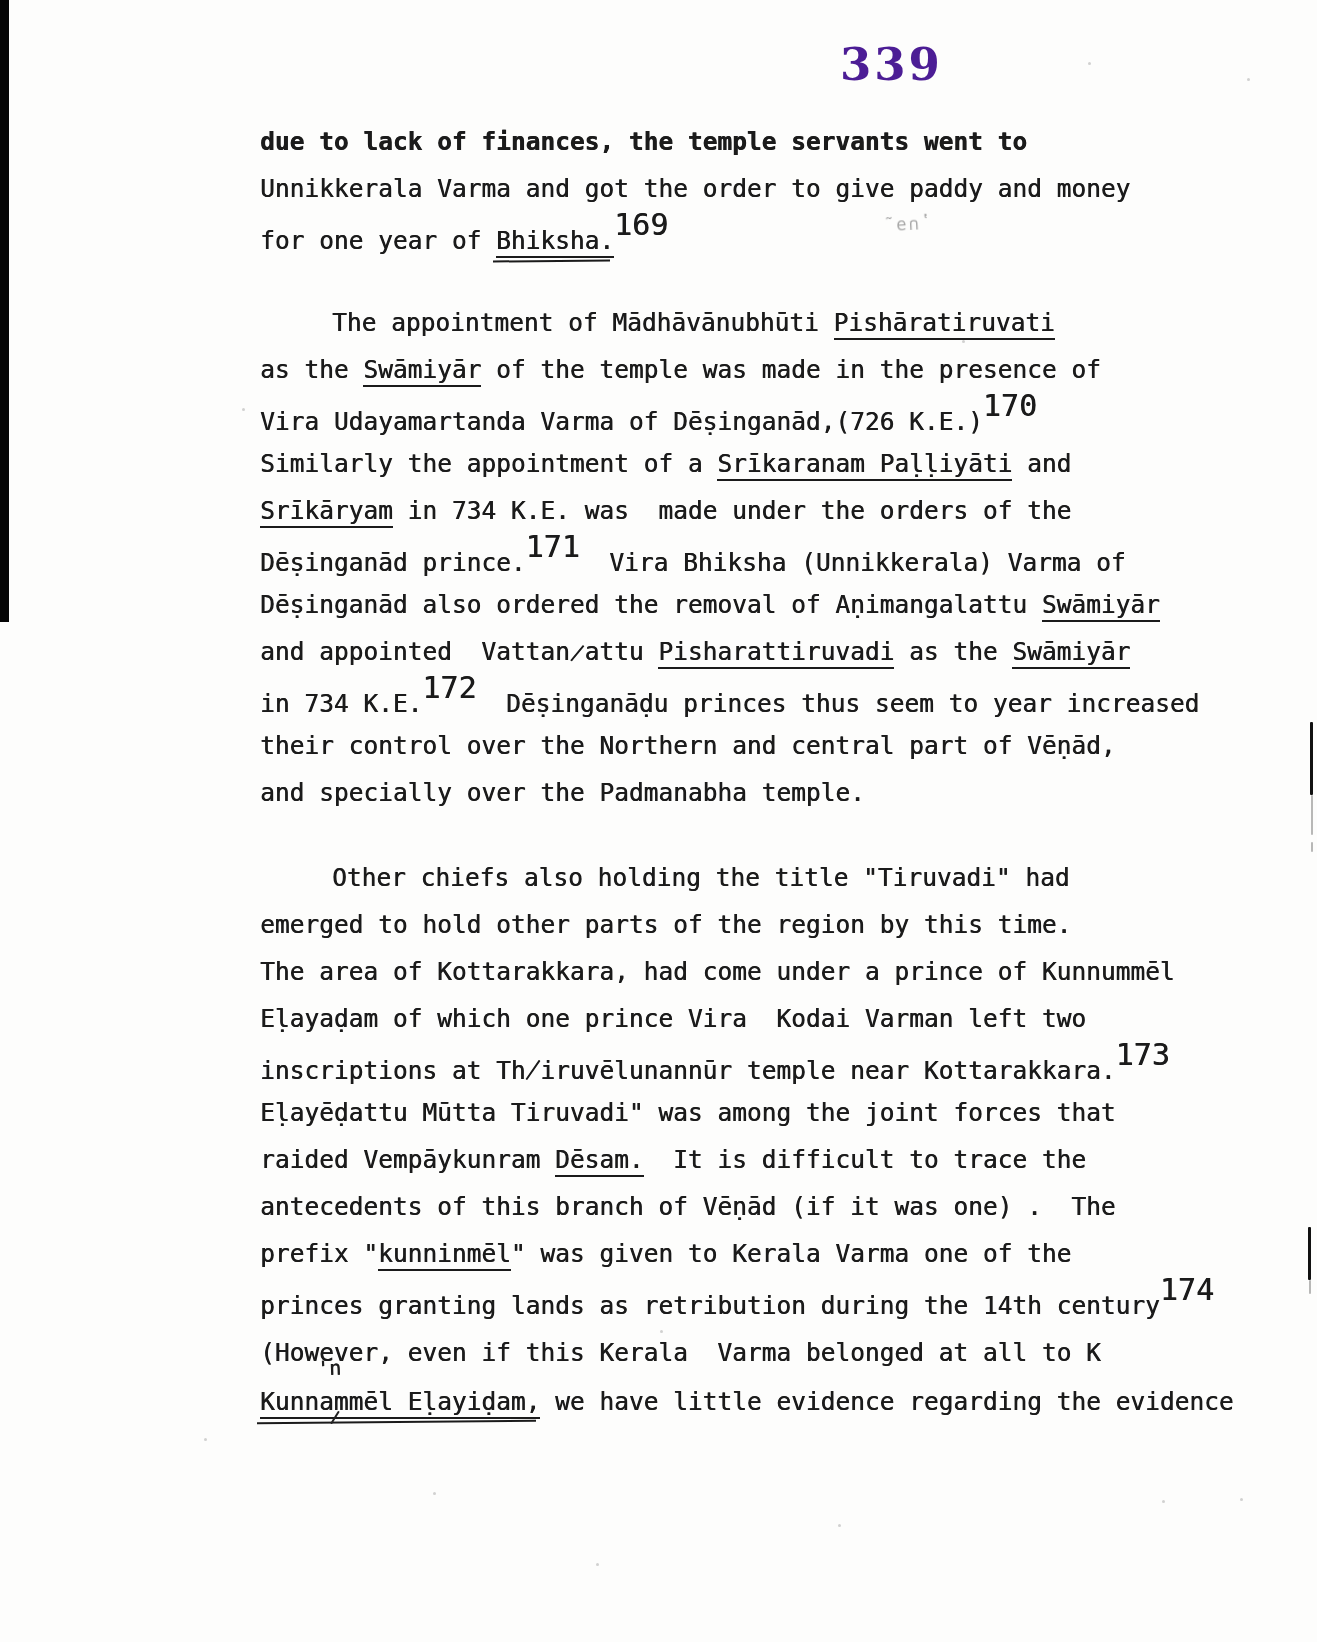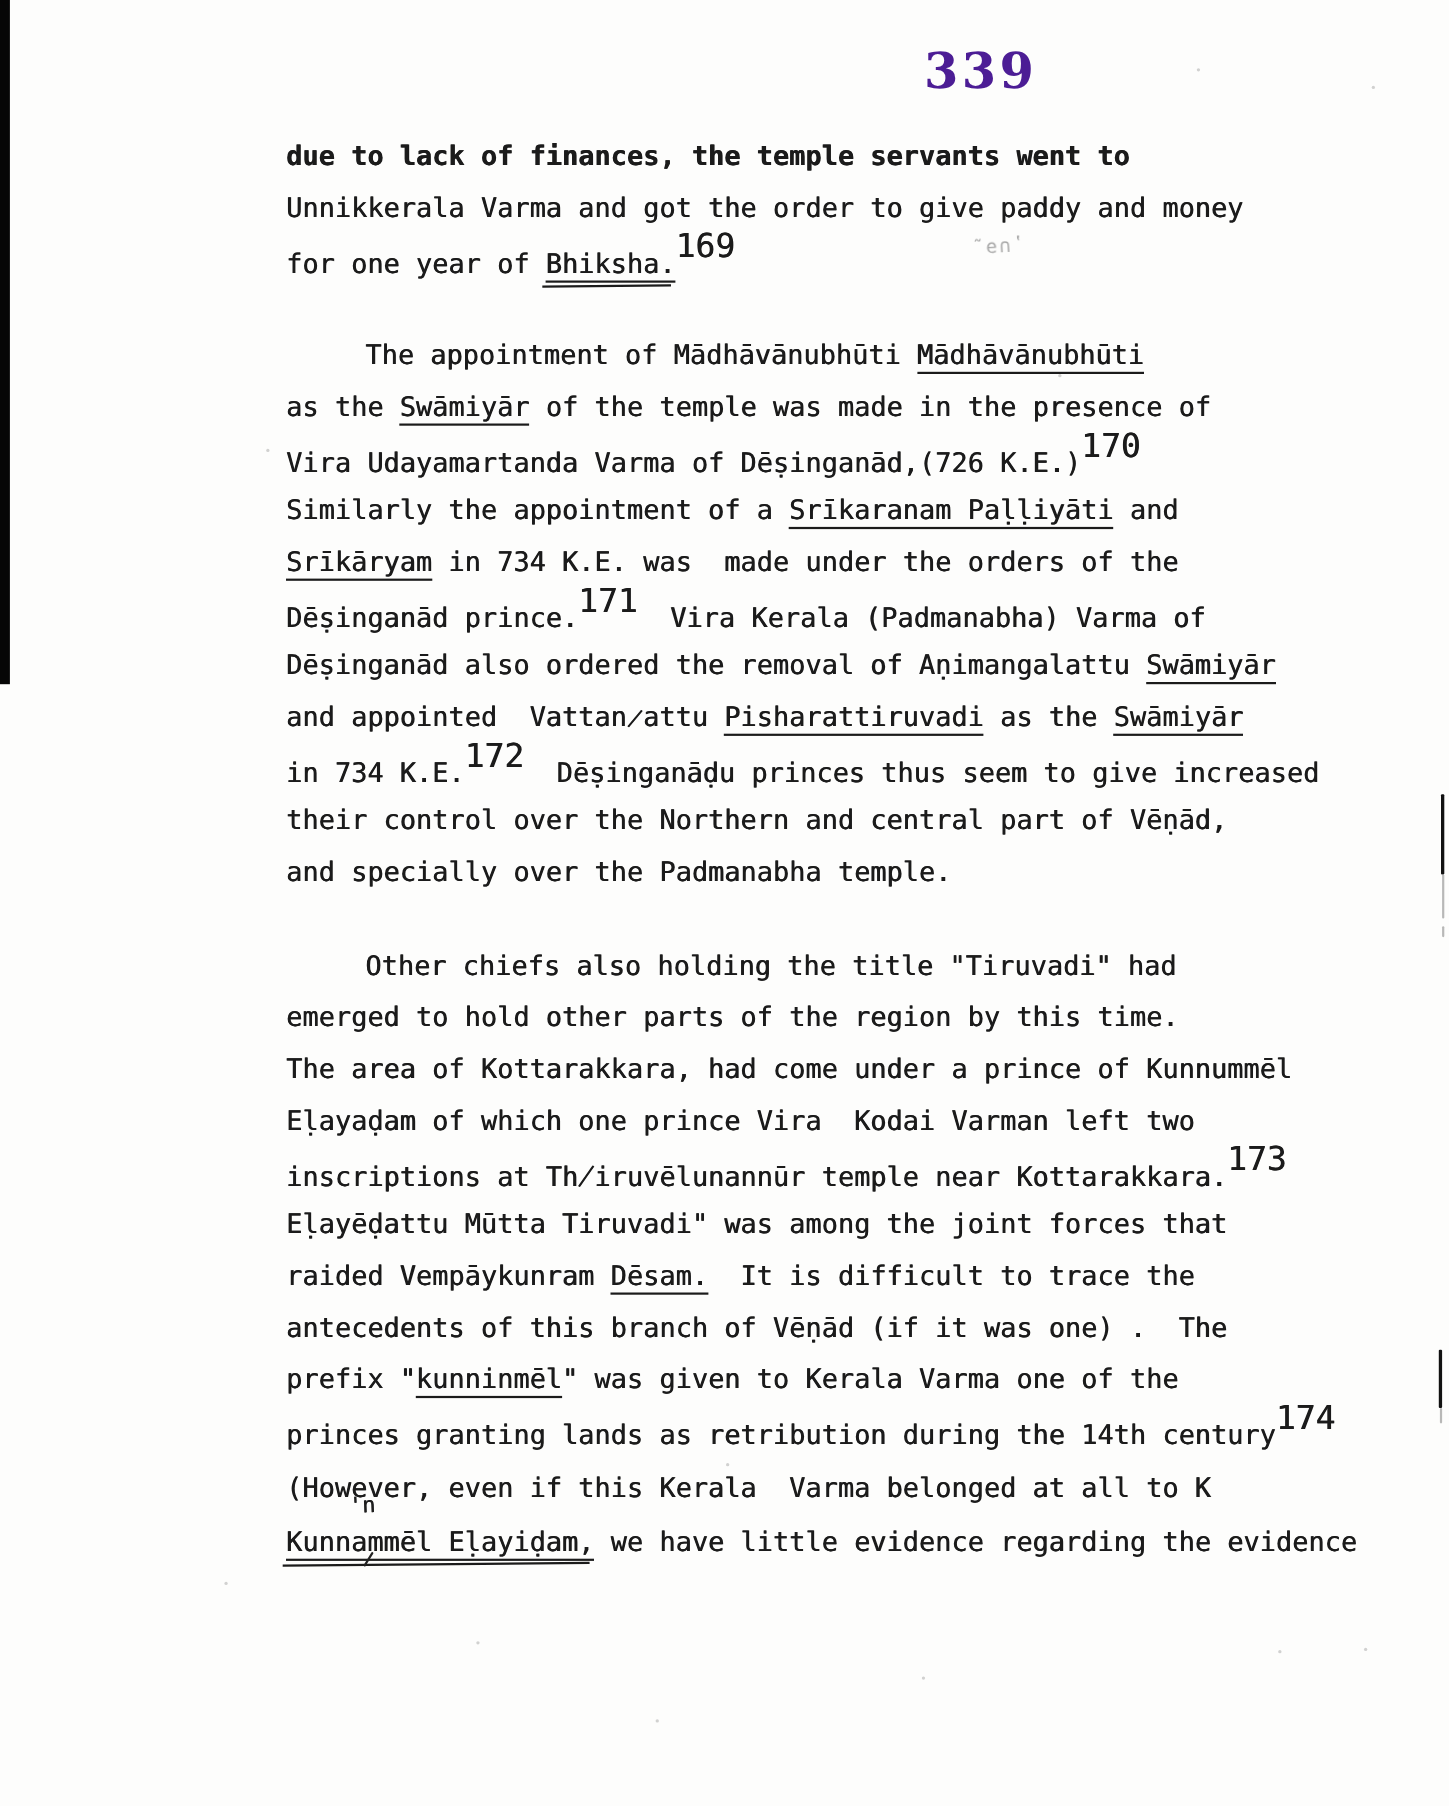--- a/index.html
+++ b/index.html
@@ -50,29 +50,29 @@
 </style>
 </head>
 <body>
 
 <div class="page">
   <div class="page-number">339</div>
   <div id="text-layer">
       <div class="line" style="top: 127px; left: 260px; font-weight: bold;"><span>due to lack of finances, the temple servants went to</span></div>
       <div class="line" style="top: 174px; left: 260px;"><span>Unnikkerala Varma and got the order to give paddy and money</span></div>
       <div class="line" style="top: 221px; left: 260px;"><span>for one year of </span><span class="u2">Bhiksha.</span><span class="sup">169</span></div>
-      <div class="line" style="top: 308px; left: 332px;"><span>The appointment of Mādhāvānubhūti </span><span class="u">Mādhāvānubhūti</span></div>
+      <div class="line" style="top: 308px; left: 332px;"><span>The appointment of Mādhāvānubhūti </span><span class="u">Pishāratiruvati</span></div>
       <div class="line" style="top: 355px; left: 260px;"><span>as the </span><span class="u">Swāmiyār</span><span> of the temple was made in the presence of</span></div>
       <div class="line" style="top: 402px; left: 260px;"><span>Vira Udayamartanda Varma of Dēṣinganād,(726 K.E.)</span><span class="sup">170</span></div>
       <div class="line" style="top: 449px; left: 260px;"><span>Similarly the appointment of a </span><span class="u">Srīkaranam Paḷḷiyāti</span><span> and</span></div>
       <div class="line" style="top: 496px; left: 260px;"><span class="u">Srīkāryam</span><span> in 734 K.E. was  made under the orders of the</span></div>
-      <div class="line" style="top: 543px; left: 260px;"><span>Dēṣinganād prince.</span><span class="sup">171</span><span>  Vira Kerala (Padmanabha) Varma of</span></div>
+      <div class="line" style="top: 543px; left: 260px;"><span>Dēṣinganād prince.</span><span class="sup">171</span><span>  Vira Bhiksha (Unnikkerala) Varma of</span></div>
       <div class="line" style="top: 637px; left: 260px;"><span>and appointed  Vattan̷attu </span><span class="u">Pisharattiruvadi</span><span> as the </span><span class="u">Swāmiyār</span></div>
       <div class="line" style="top: 590px; left: 260px;"><span>Dēṣinganād also ordered the removal of Aṇimangalattu </span><span class="u">Swāmiyār</span></div>
-      <div class="line" style="top: 684px; left: 260px;"><span>in 734 K.E.</span><span class="sup">172</span><span>  Dēṣinganāḍu princes thus seem to give increased</span></div>
+      <div class="line" style="top: 684px; left: 260px;"><span>in 734 K.E.</span><span class="sup">172</span><span>  Dēṣinganāḍu princes thus seem to year increased</span></div>
       <div class="line" style="top: 731px; left: 260px;"><span>their control over the Northern and central part of Vēṇād,</span></div>
       <div class="line" style="top: 778px; left: 260px;"><span>and specially over the Padmanabha temple.</span></div>
       <div class="line" style="top: 863px; left: 332px;"><span>Other chiefs also holding the title "Tiruvadi" had</span></div>
       <div class="line" style="top: 957px; left: 260px;"><span>The area of Kottarakkara, had come under a prince of Kunnummēl</span></div>
       <div class="line" style="top: 910px; left: 260px;"><span>emerged to hold other parts of the region by this time.</span></div>
       <div class="line" style="top: 1004px; left: 260px;"><span>Eḷayaḍam of which one prince Vira  Kodai Varman left two</span></div>
       <div class="line" style="top: 1051px; left: 260px;"><span>inscriptions at Th̸iruvēlunannūr temple near Kottarakkara.</span><span class="sup">173</span></div>
       <div class="line" style="top: 1098px; left: 260px;"><span>Eḷayēḍattu Mūtta Tiruvadi" was among the joint forces that</span></div>
       <div class="line" style="top: 1145px; left: 260px;"><span>raided Vempāykunram </span><span class="u">Dēsam.</span><span>  It is difficult to trace the</span></div>
       <div class="line" style="top: 1192px; left: 260px;"><span>antecedents of this branch of Vēṇād (if it was one) .  The</span></div>

